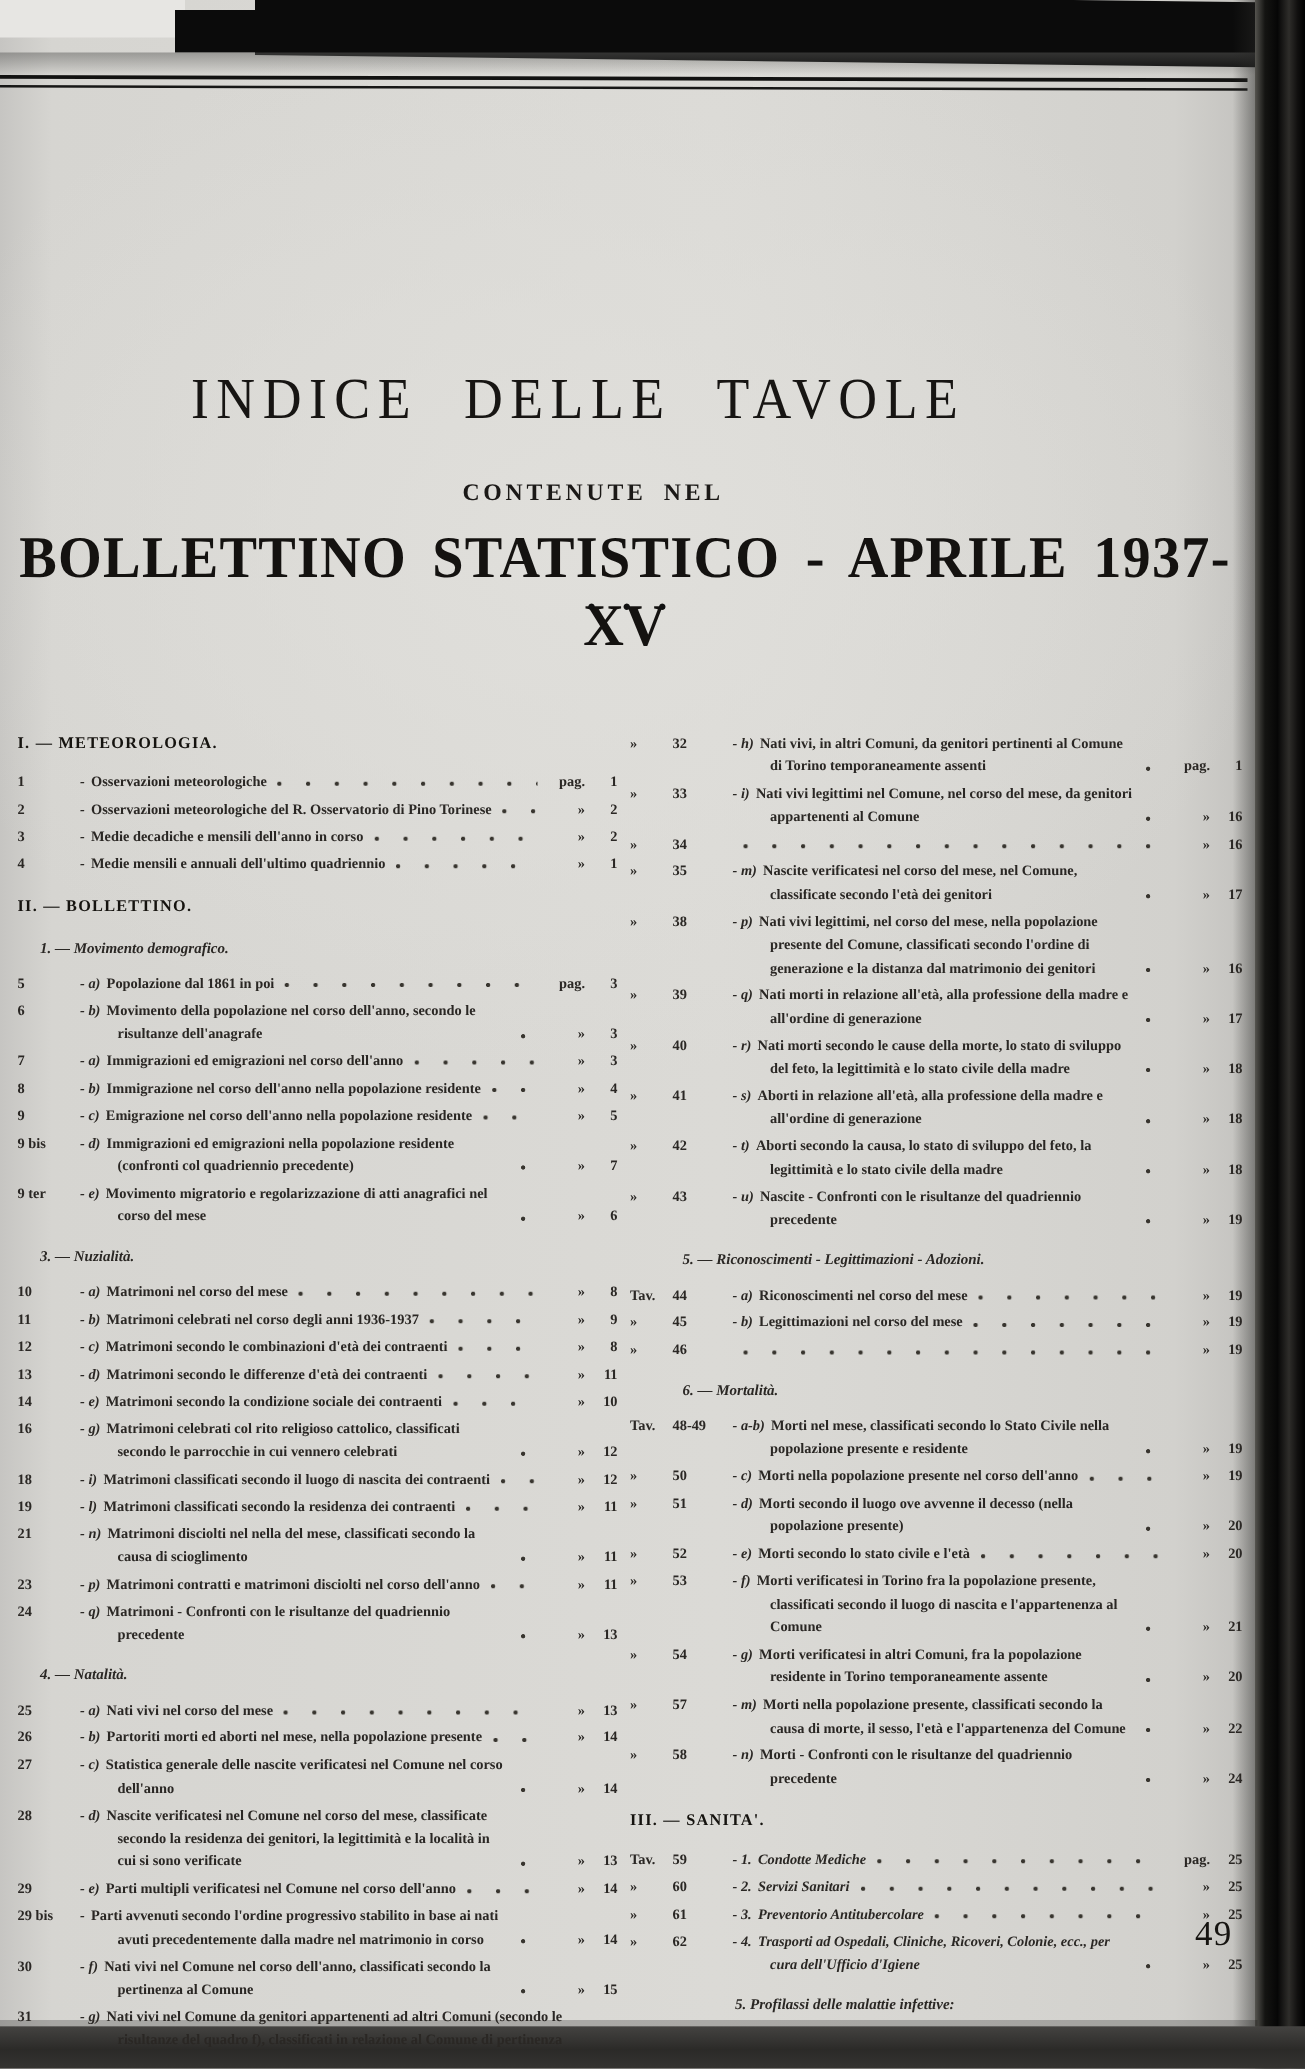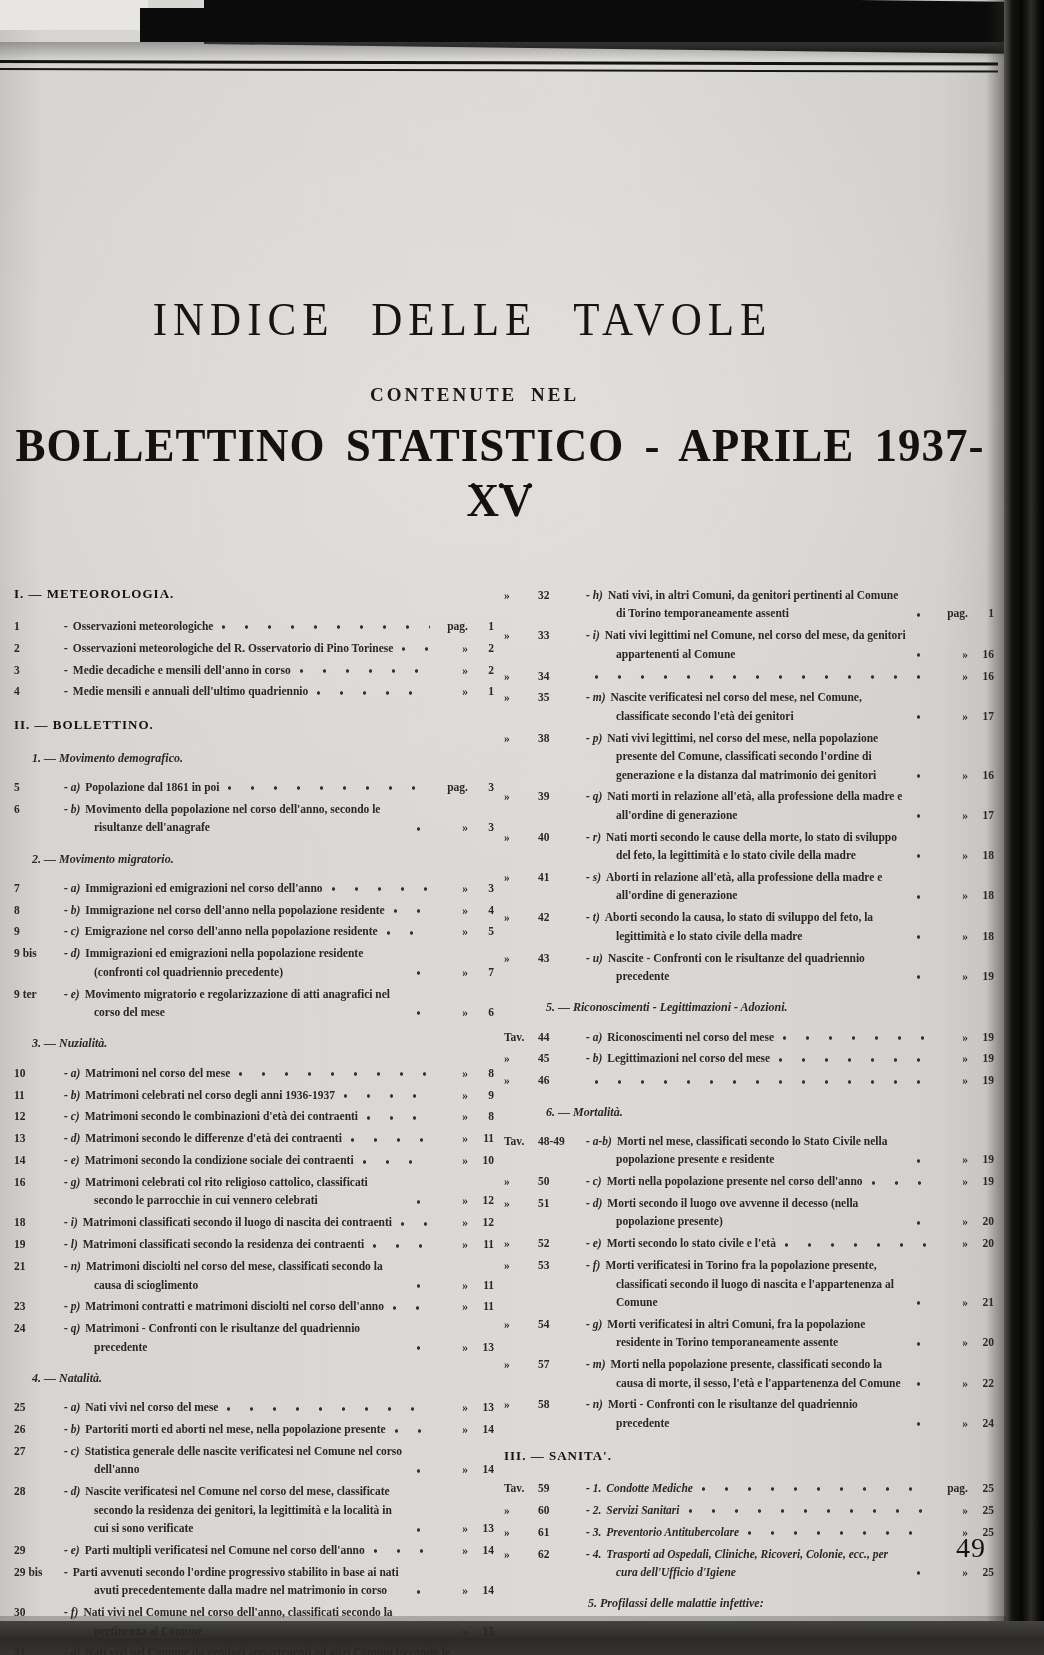--- a/index.html
+++ b/index.html
@@ -119,21 +119,20 @@
     <span class="pg">3</span>
   </div>
       <div class="entry">
 
     <span class="num">6</span>
     <span class="body"><span class="letter">- b)</span><span class="txt">Movimento della popolazione nel corso dell'anno, secondo le risultanze dell'anagrafe</span></span>
     <span class="leader"></span>
     <span class="ref">»</span>
     <span class="pg">3</span>
   </div>
-      <div class="idx-sub">2. — Movimento migratorio.</div>
       <div class="entry">
 
     <span class="num">7</span>
     <span class="body"><span class="letter">- a)</span><span class="txt">Immigrazioni ed emigrazioni nel corso dell'anno</span></span>
     <span class="leader"></span>
     <span class="ref">»</span>
     <span class="pg">3</span>
   </div>
       <div class="entry">
 
@@ -228,21 +227,21 @@
 
     <span class="num">19</span>
     <span class="body"><span class="letter">- l)</span><span class="txt">Matrimoni classificati secondo la residenza dei contraenti</span></span>
     <span class="leader"></span>
     <span class="ref">»</span>
     <span class="pg">11</span>
   </div>
       <div class="entry">
 
     <span class="num">21</span>
-    <span class="body"><span class="letter">- n)</span><span class="txt">Matrimoni disciolti nel corso del mese, classificati secondo la causa di scioglimento</span></span>
+    <span class="body"><span class="letter">- n)</span><span class="txt">Matrimoni disciolti nel nella del mese, classificati secondo la causa di scioglimento</span></span>
     <span class="leader"></span>
     <span class="ref">»</span>
     <span class="pg">11</span>
   </div>
       <div class="entry">
 
     <span class="num">23</span>
     <span class="body"><span class="letter">- p)</span><span class="txt">Matrimoni contratti e matrimoni disciolti nel corso dell'anno</span></span>
     <span class="leader"></span>
     <span class="ref">»</span>

